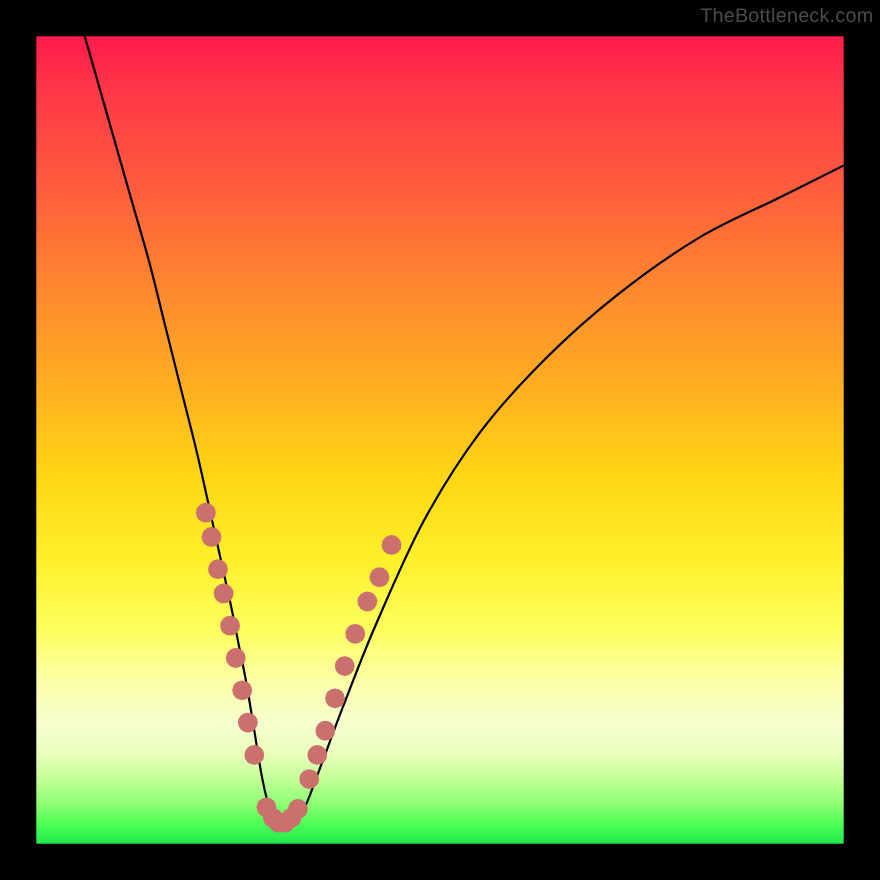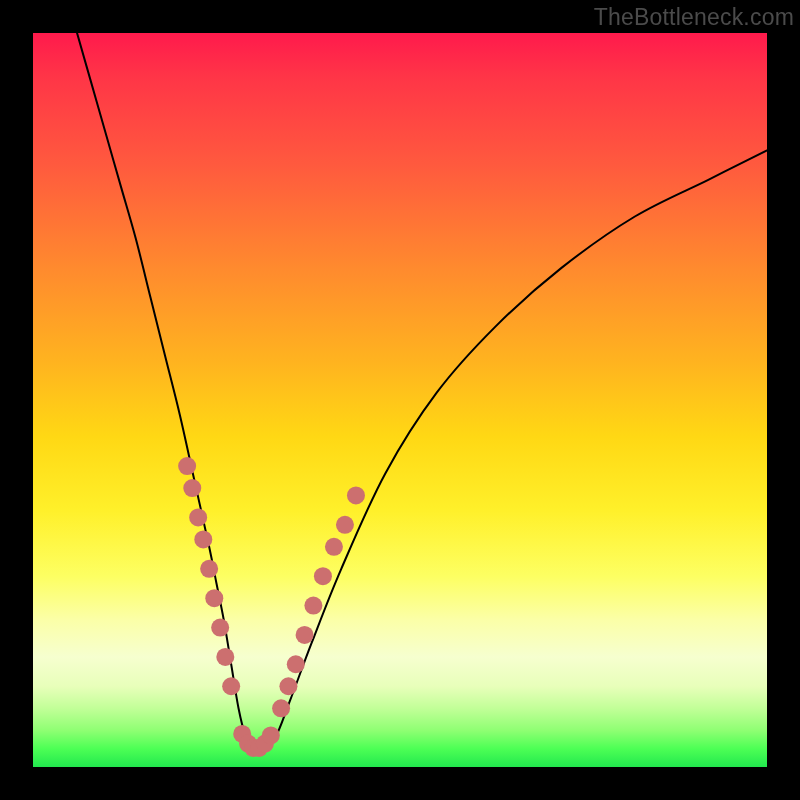--- a/index.html
+++ b/index.html
@@ -42,21 +42,21 @@
       #8fff73 95%,
       #4dff55 97.5%,
       #22e84e 100%
     );
   }
   .watermark {
     position: absolute;
     top: 4px;
     right: 6px;
     color: #4b4b4b;
-    font-size: 23px;
+    font-size: 18px;
     font-weight: 400;
     letter-spacing: 0.2px;
   }
   svg.curve-layer {
     position: absolute;
     top: 0;
     left: 0;
     width: 734px;
     height: 734px;
   }

